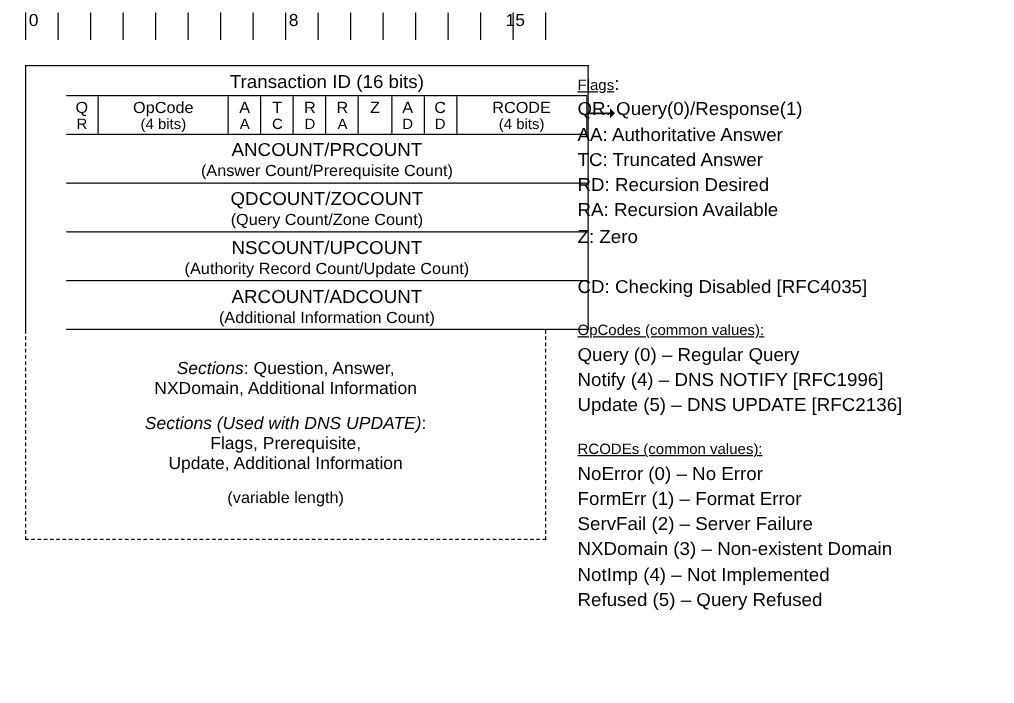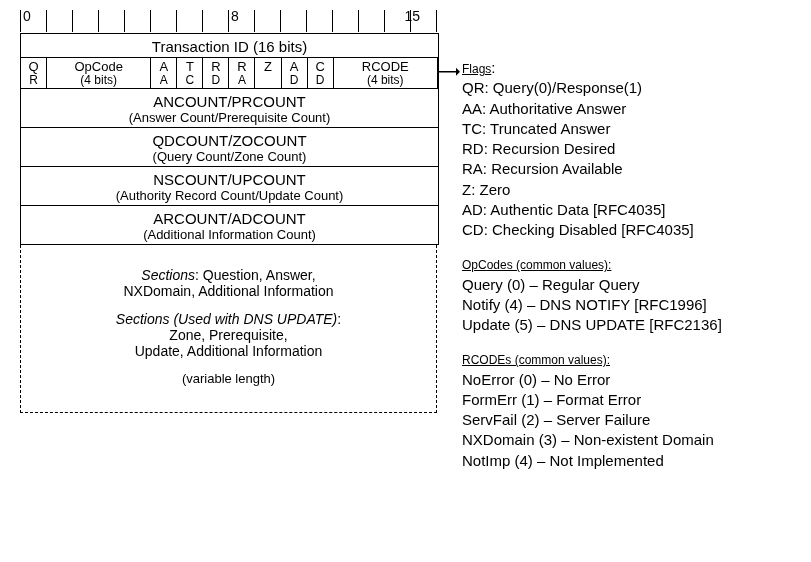--- a/index.html
+++ b/index.html
@@ -46,21 +46,22 @@
     position: absolute;
     top: -2px;
     left: 2px;
   }
   
   .pkt {
     border: 1px solid #000;
     border-bottom: none;
     width: 417px;
     margin-left: 10px;
-    margin-top: 1px;
+    margin-top: 20px;
+    padding-left: 32px;
   }
   .row {
     border-bottom: 1px solid #000;
     text-align: center;
   }
   .row-pad {
     padding: 4px 2px 2px 2px;
   }
   .row .title { font-size: 15px; }
   .row .sub   { font-size: 13px; }
@@ -214,49 +215,50 @@
       </div>
     </div>
 
     <div class="varbox">
       <div class="blk">
         <span class="it">Sections</span><span>: Question, Answer,</span><br>
         <span>NXDomain, Additional Information</span>
       </div>
       <div class="blk">
         <span class="it">Sections (Used with DNS UPDATE)</span><span>:</span><br>
-        <span>Zone, Prerequisite,</span><br>
+        <span>Flags, Prerequisite,</span><br>
         <span>Update, Additional Information</span>
       </div>
       <div class="blk small">(variable length)</div>
     </div>
 
   </div>
 
   <div class="right">
     <div class="grp">
       <span class="hdr">Flags</span>:<br>
       <span>QR: Query(0)/Response(1)</span><br>
       <span>AA: Authoritative Answer</span><br>
       <span>TC: Truncated Answer</span><br>
       <span>RD: Recursion Desired</span><br>
       <span>RA: Recursion Available</span><br>
       <span>Z: Zero</span><br>
-      <span>AD: Authentic Data [RFC4035]</span><br>
+      <br>
       <span>CD: Checking Disabled [RFC4035]</span>
     </div>
     <div class="grp">
       <span class="hdr">OpCodes (common values):</span><br>
       <span>Query (0) – Regular Query</span><br>
       <span>Notify (4) – DNS NOTIFY [RFC1996]</span><br>
       <span>Update (5) – DNS UPDATE [RFC2136]</span>
     </div>
     <div class="grp">
       <span class="hdr">RCODEs (common values):</span><br>
       <span>NoError (0) – No Error</span><br>
       <span>FormErr (1) – Format Error</span><br>
       <span>ServFail (2) – Server Failure</span><br>
       <span>NXDomain (3) – Non-existent Domain</span><br>
       <span>NotImp (4) – Not Implemented</span><br>
+      <span>Refused (5) – Query Refused</span>
     </div>
   </div>
 
 </div>
 
 </body></html>

